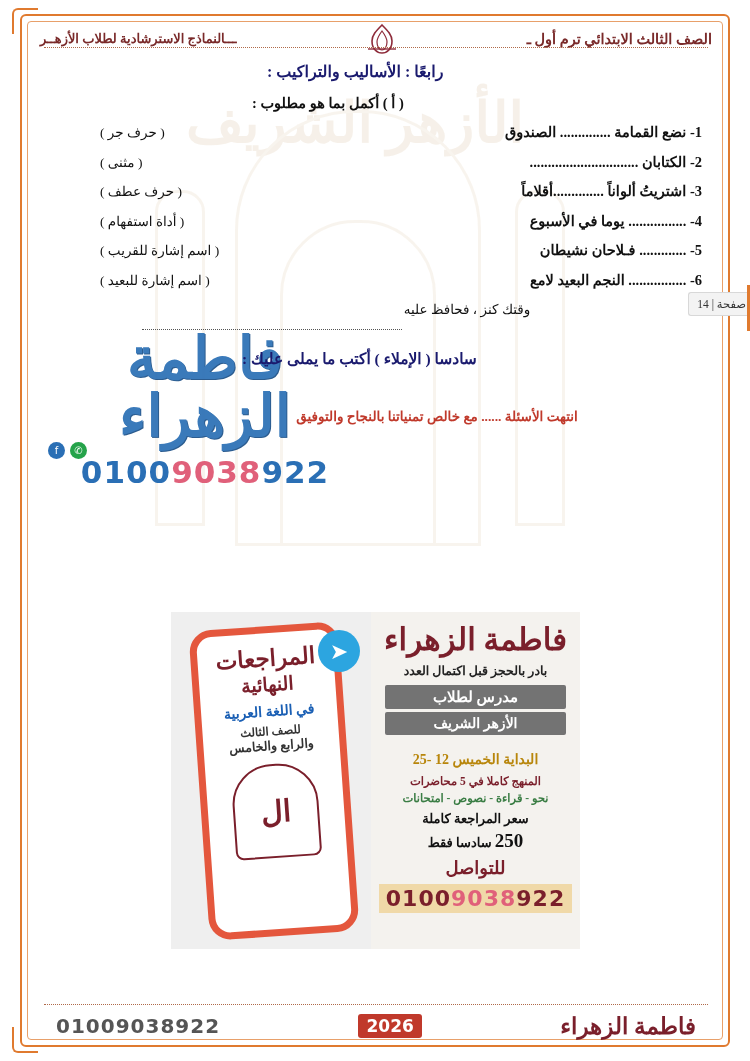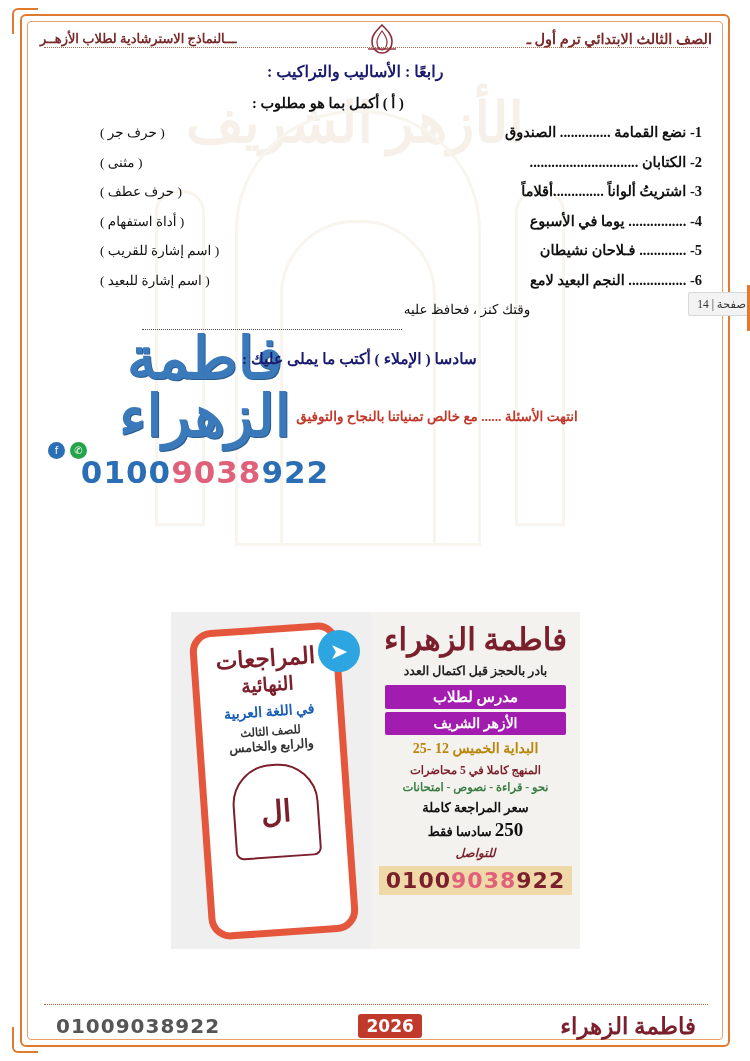--- a/index.html
+++ b/index.html
@@ -166,39 +166,39 @@
     background:#f4f2ee;padding:6px 8px;box-sizing:border-box;text-align:center;
   }
   .ad .ad-brand{
     font-size:31px;color:#7a1f2b;font-weight:bold;letter-spacing:-1px;line-height:1;
     margin-top:6px;
   }
   .ad .ad-hurry{
     margin-top:8px;font-size:12.5px;font-weight:bold;color:#222;
   }
   .ad .ad-chip{
-    background:#a21caf;color:#fff;font-size:15px;font-weight:bold;
+    background:#737373;color:#fff;font-size:15px;font-weight:bold;
     padding:3px 6px;margin:6px 6px 0 6px;border-radius:2px;
   }
   .ad .ad-chip.small{font-size:14px;margin-top:3px;}
   .ad .ad-start{
-    margin-top:5px;color:#b8860b;font-size:14px;font-weight:bold;
+    margin-top:16px;color:#b8860b;font-size:14px;font-weight:bold;
   }
   .ad .ad-note{
     margin-top:6px;color:#7a1f2b;font-size:11.5px;font-weight:bold;
   }
   .ad .ad-subjects{
     margin-top:3px;color:#3a7d44;font-size:11.5px;font-weight:bold;
   }
   .ad .ad-price{
     margin-top:5px;color:#111;font-size:13px;font-weight:bold;line-height:1.35;
   }
   .ad .ad-price .big{font-size:19px;color:#111;}
   .ad .ad-contact{
-    margin-top:4px;color:#7a1f2b;font-size:12px;font-weight:bold;font-style:italic;
+    margin-top:4px;color:#7a1f2b;font-size:18px;font-weight:bold;
   }
   .ad .ad-phone{
     margin-top:5px;background:#f0d9a8;color:#7a1f2b;font-size:22px;font-weight:bold;
     font-family:"DejaVu Sans", sans-serif;letter-spacing:1px;padding:2px 0;direction:ltr;
   }
   .ad .ad-phone .hl{color:#e0607a;}
   .ad .phone-mock{
     position:absolute;left:28px;top:14px;width:150px;height:310px;
     background:#fff;border:7px solid #e4573d;border-radius:22px;
     transform:rotate(-4deg);box-sizing:border-box;text-align:center;padding-top:14px;

